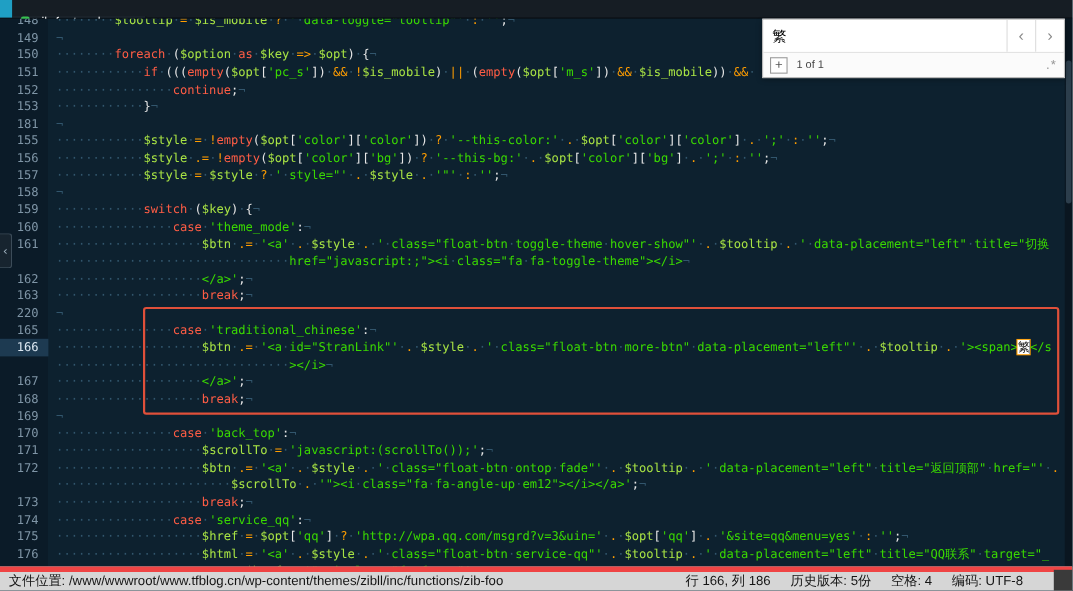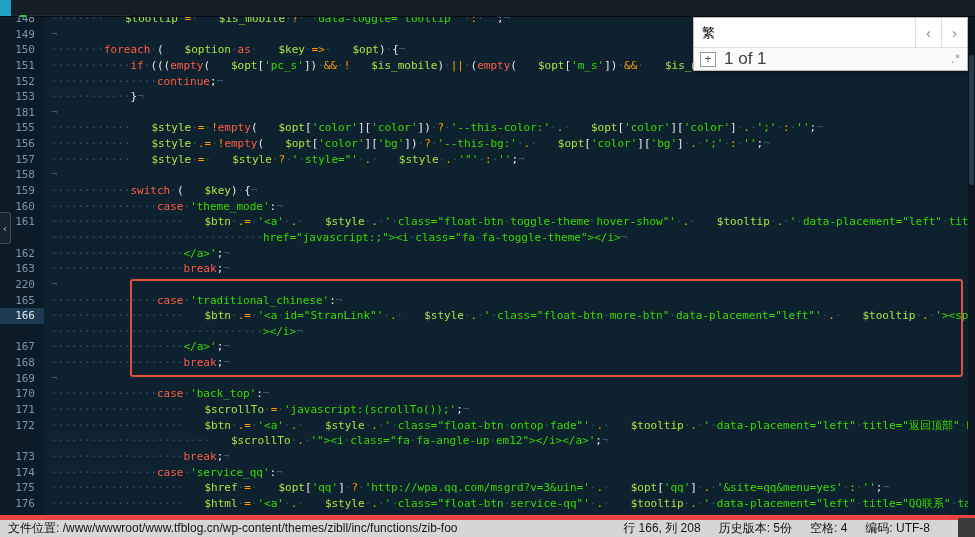--- a/index.html
+++ b/index.html
@@ -39,21 +39,21 @@
   .gutter-cell {
     width:44px; min-width:44px; text-align:right; padding-right:9px;
     color:#7f95a6; user-select:none;
   }
   .gutter-cell.active { background:#1d3a51; color:#dce8f2; }
   .code-cell { padding-left:7px; overflow:hidden; }
 
   .tk-p { color:#e6e6e6; }
   .tk-k { color:#ff5d45;margin-top:22px; }
   .tk-o { color:#ff9d00; }
-  .tk-v { color:#a8e344;margin-left:21px; }
+  .tk-v { color:#a8e344; }
   .tk-s { color:#3ad900; }
   .tk-m { background:#ffffff; color:#111; box-shadow:0 0 0 1px #ff9d00; }
   .tk-ws { color:#32566d; }
 
   
   .redbox {
     position:absolute; left:130px; top:262px; width:833px; height:98px;
     border:2px solid #e0503a; border-radius:3px; pointer-events:none; z-index:5;
   }
 
@@ -74,21 +74,21 @@
     color:#8a8a8a; font-size:15px; line-height:27px; text-align:center; cursor:pointer;
   }
   .search-row2 {
     display:flex; align-items:center; height:23px;
     border-top:1px solid #ddd; background:#fbfbfb; padding:0 6px; gap:8px;
   }
   .plus-btn {
     width:16px; height:15px; border:1px solid #9a9a9a; color:#555;
     font-size:12px; line-height:13px; text-align:center; cursor:pointer; background:#fff;
   }
-  .result-count { font-size:17px; color:#444; }
+  .result-count { font-size:10px; color:#444; }
   .spacer { flex:1; }
   .regex-toggle { font-size:12px; color:#999; letter-spacing:1px; cursor:pointer; }
 
   
   .panel-toggle {
     position:absolute; left:0; top:212px; width:11px; height:32px; z-index:8;
     background:#17242f; border:1px solid #3c4c59; border-left:none;
     border-radius:0 3px 3px 0; color:#9db0bd; font-size:11px;
     display:flex; align-items:center; justify-content:center; cursor:pointer;
   }
@@ -179,21 +179,21 @@
 
   <div class="panel-toggle">‹</div>
 
   <div class="scrollbar">
     <div class="scroll-thumb"></div>
   </div>
 
   <div class="statusbar">
     <span>文件位置: /www/wwwroot/www.tfblog.cn/wp-content/themes/zibll/inc/functions/zib-foo</span>
     <div class="right">
-      <span>行 166, 列 208</span>
+      <span>行 166, 列 186</span>
       <span>历史版本: 5份</span>
       <span>空格: 4</span>
       <span>编码: UTF-8</span>
       <span class="status-menu"></span>
     </div>
   </div>
 
 </div>
 
 </body></html>

